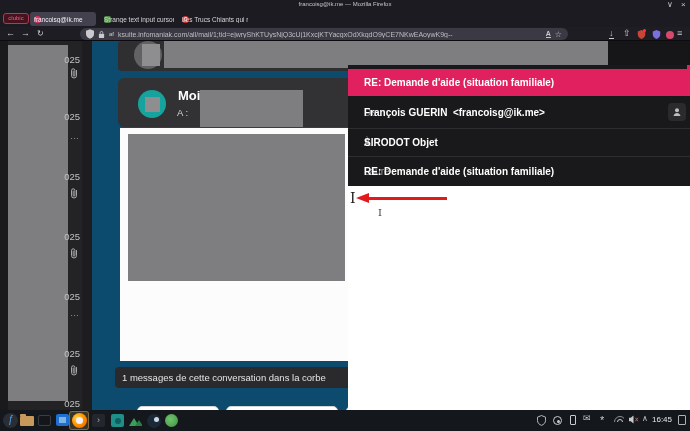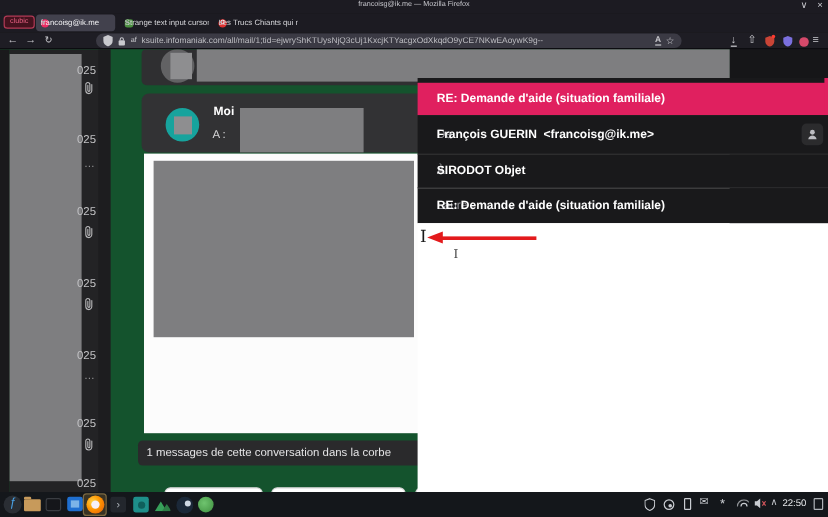--- a/index.html
+++ b/index.html
@@ -40,37 +40,37 @@
   #tb-star{font-size:8px;color:#c9c9ce;}
   #tb-downloads{left:609px;top:1px;font-size:9px;color:#c9c9ce;border-bottom:1px solid #c9c9ce;line-height:10px;}
   #tb-send{left:623px;top:1px;font-size:9px;color:#c9c9ce;}
   .extico{top:3px;width:9px;height:9px;}
   #ext-red{left:637px;} #ext-blue{left:652px;}
   #ext-pink{left:666px;top:3.5px;width:8px;height:8px;border-radius:50%;background:#d6496b;}
   #ext-badge{left:643px;top:2px;width:3px;height:3px;border-radius:50%;background:#ff3b30;}
   #tb-menu{left:677px;top:1px;font-size:9px;color:#c9c9ce;}
 
   
-  #content{left:0;top:41px;width:608px;height:369px;background:#14532d;overflow:hidden;}
+  #content{left:0;top:41px;width:608px;height:369px;background:#0c4a6e;overflow:hidden;}
   #left-rail{left:0;top:0;width:8px;height:369px;background:#1a1a1c;}
   #list-col{left:8px;top:0;width:84px;height:369px;background:#232325;}
   #list-divider{left:82px;top:0;width:10px;height:369px;background:#1d1d1f;}
   #left-redact{left:8px;top:4px;width:60px;height:356px;background:#7e7e80;}
   .frag-date{left:60px;width:20px;text-align:right;font-size:9.5px;color:#c2c2c4;}
   .frag-mark{left:70px;font-size:9px;color:#9a9a9c;}
 
   #card1{left:118px;top:0;width:566px;height:30px;background:#2f2f31;border-radius:4px;}
   #card1-avatar{left:134px;top:0;width:28px;height:28px;border-radius:50%;background:#626264;}
   #card1-sq{left:142px;top:3px;width:18px;height:22px;background:#8e8e90;}
   #card1-redact{left:164px;top:0;width:520px;height:27px;background:#7e7e80;}
 
   #card2{left:118px;top:37px;width:566px;height:49px;background:#323234;border-radius:6px;}
   #card2-avatar{left:138px;top:49px;width:28px;height:28px;border-radius:50%;background:#17a39d;}
   #card2-sq{left:145px;top:56px;width:15px;height:15px;background:#8e8e90;}
-  #lbl-moi{left:178px;top:47px;font-size:10px;font-weight:bold;color:#fff;}
+  #lbl-moi{left:178px;top:47px;font-size:13px;font-weight:bold;color:#fff;}
   #lbl-a{left:177px;top:66px;font-size:9.5px;color:#d6d6d8;}
   #card2-redact{left:200px;top:49px;width:103px;height:37px;background:#7e7e80;}
 
   #mailbody{left:120px;top:87px;width:564px;height:233px;background:#fcfcfc;}
   #body-redact{left:128px;top:93px;width:217px;height:147px;background:#7e7e80;}
   #signature{left:137px;top:243px;font-size:9.5px;color:#3e3e3e;white-space:nowrap;}
   #signature *{position:static;}
   #sig-link{color:#1558d6;text-decoration:underline;}
   .wbtn{top:278px;height:27px;background:#fff;border:1px solid #d5d5d5;border-radius:5px;
     display:flex;align-items:center;justify-content:center;gap:5px;font-size:10px;color:#4a4a4a;}
@@ -328,17 +328,17 @@
     <div id="tr-circ" class="tray"></div>
     <div id="tr-phone" class="tray"></div>
     <span id="tr-mail" class="tray">✉</span>
     <span id="tr-sun" class="tray">*</span>
     <div id="tr-wifi" class="tray"></div>
     <svg id="tr-spk" width="11" height="9" viewBox="0 0 12 10">
         <path d="M1 3h2l3-2.5v9L3 7H1z" fill="#c9ccd1"></path>
         <path d="M8 3l3 4M11 3L8 7" stroke="#d0545b" stroke-width="1.1"></path>
       </svg>
     <span id="tr-chev" class="tray">∧</span>
-    <span id="tr-clock">22:50</span>
+    <span id="tr-clock">16:45</span>
     <div id="tr-desk"></div>
   </div>
 
 </div>
 
 </body></html>

